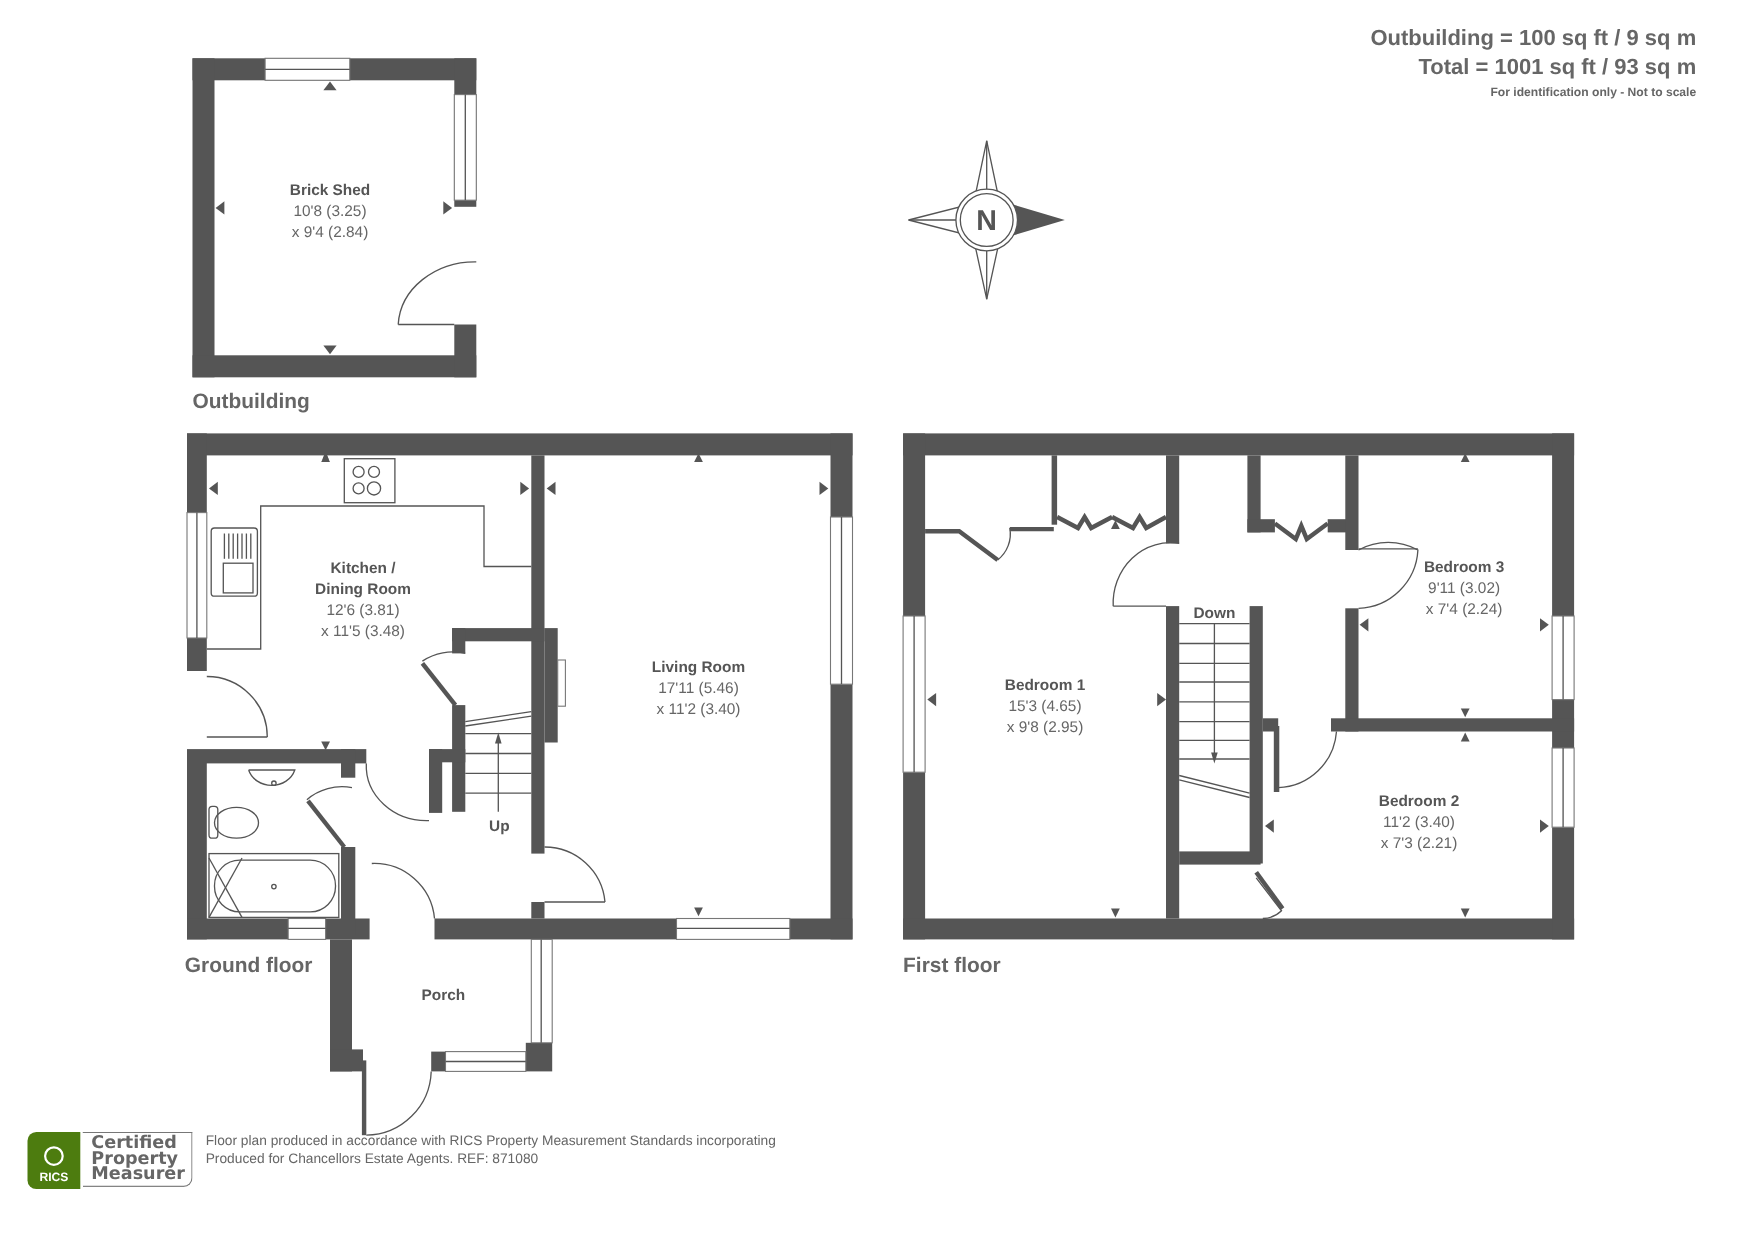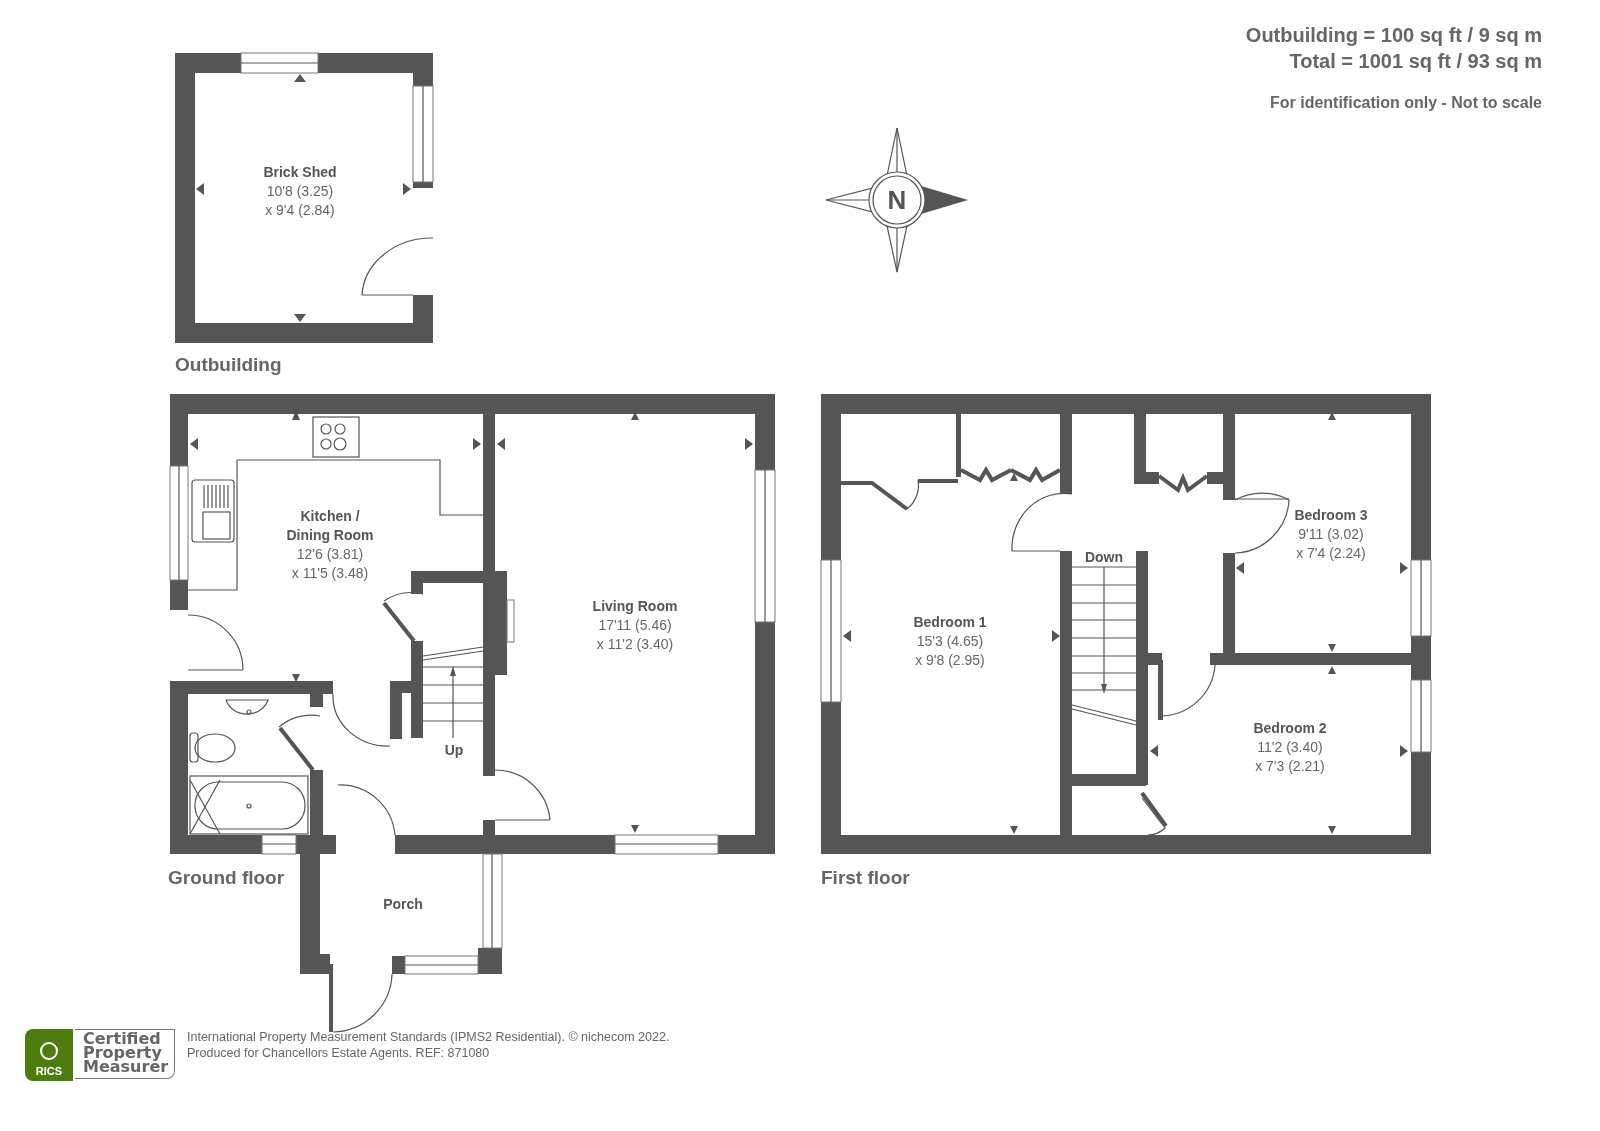--- a/index.html
+++ b/index.html
@@ -1,19 +1,19 @@
 <!DOCTYPE html>
 <html><head>
 <meta charset="utf-8">
 <style>
   html, body { margin: 0; padding: 0; background: #ffffff; }
   body { width: 1600px; height: 1131px; position: relative; overflow: hidden; font-family: "DejaVu Sans", sans-serif; color: #666; }
   .area-summary { position: absolute; right: 58px; top: 22px; text-align: right; }
   .area-line { font-family: "Liberation Sans", sans-serif; font-weight: bold; font-size: 20px; color: #666; line-height: 26px; }
-  .area-note { font-family: "Liberation Sans", sans-serif; font-weight: bold; font-size: 16px; color: #666; margin-top: 20px; }
+  .area-note { font-family: "Liberation Sans", sans-serif; font-weight: bold; font-size: 11px; color: #666; margin-top: 4px; }
   svg.plan { position: absolute; left: 0; top: 0; }
   .wall { fill: #555555; }
   .line { stroke: #555; stroke-width: 1.2; fill: none; }
   .thick { stroke: #555; stroke-width: 4; fill: none; }
   .win { fill: #fff; stroke: #777; stroke-width: 1; }
   .tri { fill: #555; }
   .room-name { font-family: "Liberation Sans", sans-serif; font-weight: bold; font-size: 14px; fill: #555; }
   .room-dim { font-family: "Liberation Sans", sans-serif; font-size: 14px; fill: #666; }
   .floor-label { font-family: "Liberation Sans", sans-serif; font-weight: bold; font-size: 19px; fill: #666; }
   .footer { position: absolute; left: 25px; top: 1029px; display: flex; align-items: flex-start; }
@@ -282,16 +282,16 @@
   <div class="rics-badge">
     <div class="rics-lion"></div>
     <div class="rics-text">RICS</div>
   </div>
   <div class="cert-box">
     <div>Certified</div>
     <div>Property</div>
     <div>Measurer</div>
   </div>
   <div class="footer-text">
-    <div>International Property Measurement Standards (IPMS2 Residential).   © nichecom 2022.</div>
+    <div>Floor plan produced in accordance with RICS Property Measurement Standards incorporating</div>
     <div>Produced for Chancellors Estate Agents.   REF: 871080</div>
   </div>
 </div>
 
 </body></html>

